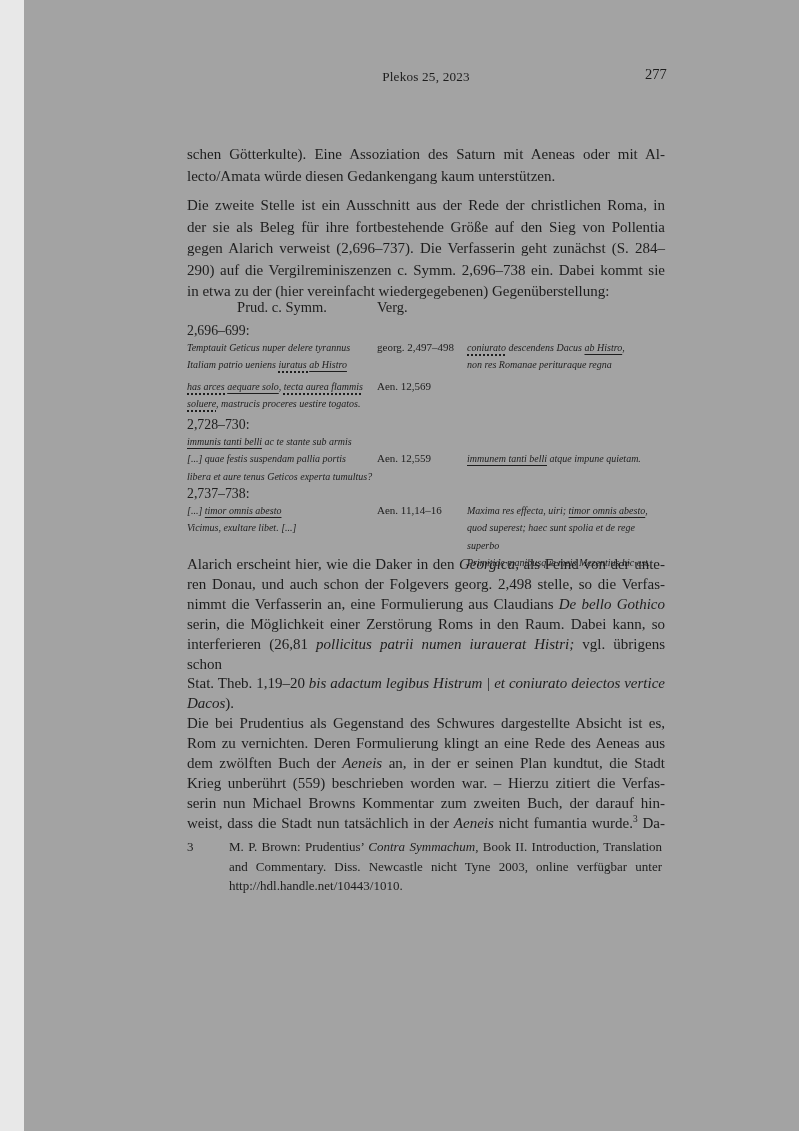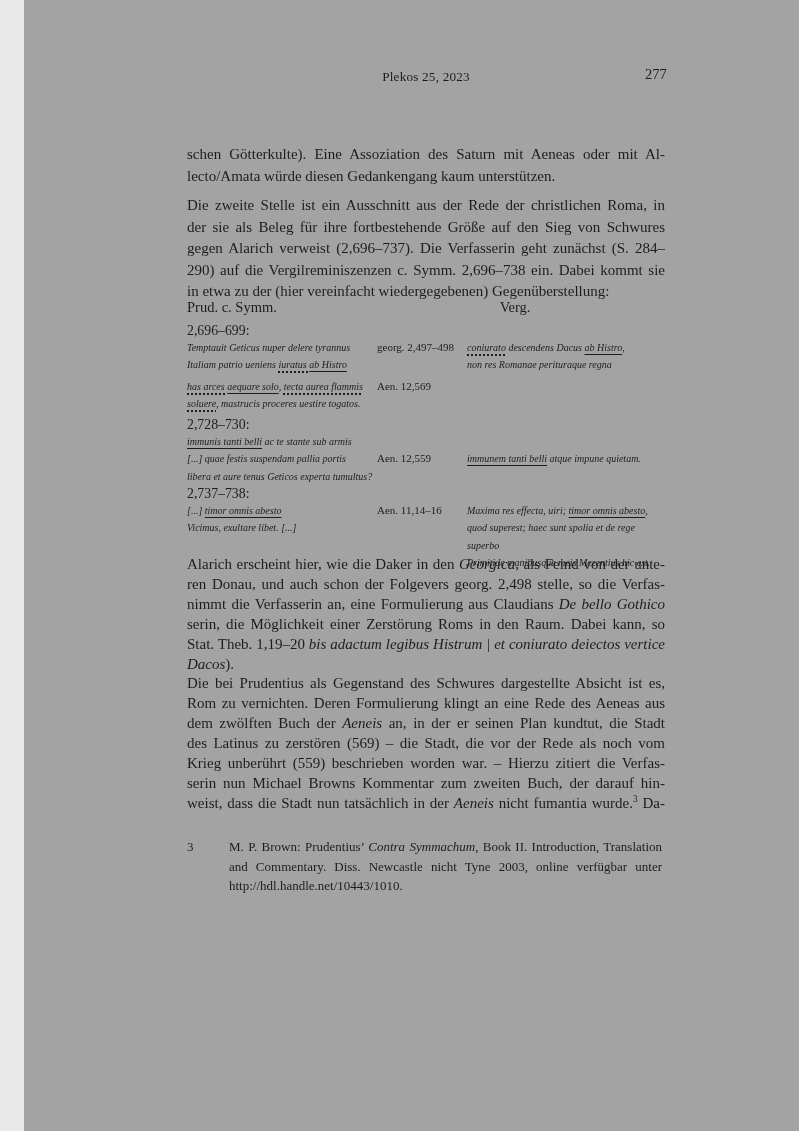--- a/index.html
+++ b/index.html
@@ -22,22 +22,22 @@
   .p3{line-height:19.9px;}
   .jpar .line{text-align:justify;text-align-last:justify;}
   .jpar .line:last-child{text-align-last:left;}
   .jall .line{text-align:justify;text-align-last:justify;}
   .it{font-style:italic;}
   .us{text-decoration:underline solid;text-decoration-thickness:1px;text-underline-offset:2.5px;}
   .ud{text-decoration:underline dotted;text-decoration-thickness:1.5px;text-underline-offset:2.5px;}
   .sup{vertical-align:super;font-size:.62em;line-height:0;}
   
   .thead{position:absolute;top:299px;left:0;width:478px;font-size:14.5px;}
-  .th-left{position:absolute;left:0;width:190px;}
-  .th-right{position:absolute;left:184px;width:288px;text-align:center;}
+  .th-left{position:absolute;left:0;width:190px;text-align:center;}
+  .th-right{position:absolute;left:190px;width:288px;}
   .trow{position:absolute;left:0;width:478px;}
   .vlabel{font-size:13.8px;line-height:17px;height:17px;}
   .trow.nolabel .vlabel{height:0;line-height:0;}
   .tgrid{display:grid;grid-template-columns:190px 90px 198px;align-items:start;}
   .cell{font-size:10px;line-height:17.3px;}
   .lat{font-style:italic;}
   .ref{font-size:11px;font-style:normal;}
   .off1{padding-top:17.3px;}
   
   .footnote{position:absolute;top:837px;left:0;width:478px;font-size:13px;line-height:19.5px;}
@@ -55,21 +55,21 @@
     </div>
     <div class="pagenum">277</div>
 
     <div class="par p12 jpar" style="top:144px">
         <div class="line"><span>schen Götterkulte). Eine Assoziation des Saturn mit Aeneas oder mit Al-</span></div>
         <div class="line"><span>lecto/Amata würde diesen Gedankengang kaum unterstützen.</span></div>
       </div>
 
     <div class="par p12 jpar" style="top:195px">
         <div class="line"><span>Die zweite Stelle ist ein Ausschnitt aus der Rede der christlichen Roma, in</span></div>
-        <div class="line"><span>der sie als Beleg für ihre fortbestehende Größe auf den Sieg von Schwures</span></div>
+        <div class="line"><span>der sie als Beleg für ihre fortbestehende Größe auf den Sieg von Pollentia</span></div>
         <div class="line"><span>gegen Alarich verweist (2,696–737). Die Verfasserin geht zunächst (S. 284–</span></div>
         <div class="line"><span>290) auf die Vergilreminiszenzen c. Symm. 2,696–738 ein. Dabei kommt sie</span></div>
         <div class="line"><span>in etwa zu der (hier vereinfacht wiedergegebenen) Gegenüberstellung:</span></div>
       </div>
 
     <div class="thead">
       <span class="th-left">Prud. c. Symm.</span>
       <span class="th-right">Verg.</span>
     </div>
 
@@ -128,25 +128,25 @@
             <div class="line"><span>Primitiae manibusque meis Mezentius hic est.</span></div>
           </div>
       </div>
     </div>
 
     <div class="par p3 jall" style="top:555px">
         <div class="line"><span>Alarich erscheint hier, wie die Daker in den </span><span class="it">Georgica</span><span>, als Feind von der unte-</span></div>
         <div class="line"><span>ren Donau, und auch schon der Folgevers georg. 2,498 stelle, so die Verfas-</span></div>
         <div class="line"><span>nimmt die Verfasserin an, eine Formulierung aus Claudians </span><span class="it">De bello Gothico</span></div>
         <div class="line"><span>serin, die Möglichkeit einer Zerstörung Roms in den Raum. Dabei kann, so</span></div>
+        <div class="line"><span>interferieren (26,81 </span><span class="it">pollicitus patrii numen iurauerat Histri;</span><span> vgl. übrigens schon</span></div>
         <div class="line"><span>Stat. Theb. 1,19–20 </span><span class="it">bis adactum legibus Histrum | et coniurato deiectos vertice Dacos</span><span>).</span></div>
         <div class="line"><span>Die bei Prudentius als Gegenstand des Schwures dargestellte Absicht ist es,</span></div>
         <div class="line"><span>Rom zu vernichten. Deren Formulierung klingt an eine Rede des Aeneas aus</span></div>
         <div class="line"><span>dem zwölften Buch der </span><span class="it">Aeneis</span><span> an, in der er seinen Plan kundtut, die Stadt</span></div>
-        <div class="line"><span>des Latinus zu zerstören (569) – die Stadt, die vor der Rede als noch vom</span></div>
         <div class="line"><span>Krieg unberührt (559) beschrieben worden war. – Hierzu zitiert die Verfas-</span></div>
         <div class="line"><span>serin nun Michael Browns Kommentar zum zweiten Buch, der darauf hin-</span></div>
         <div class="line"><span>weist, dass die Stadt nun tatsächlich in der </span><span class="it">Aeneis</span><span> nicht fumantia wurde.</span><span class="sup">3</span><span> Da-</span></div>
       </div>
 
     <div class="footnote">
       <span class="fn-num">3</span>
       <div class="fn-text jpar">
           <div class="line"><span>M. P. Brown: Prudentius’ </span><span class="it">Contra Symmachum</span><span>, Book II. Introduction, Translation</span></div>
           <div class="line"><span>and Commentary. Diss. Newcastle nicht Tyne 2003, online verfügbar unter</span></div>

